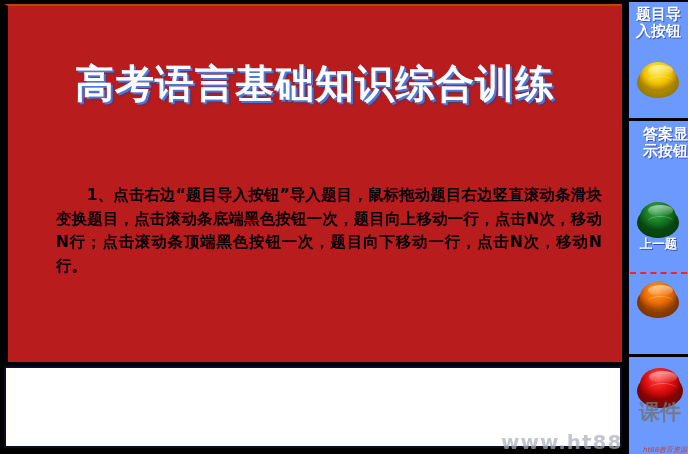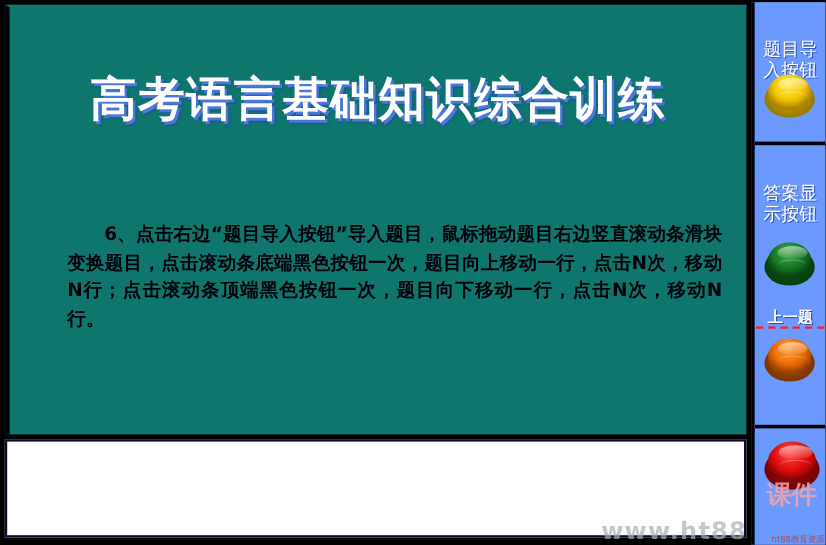--- a/index.html
+++ b/index.html
@@ -9,23 +9,23 @@
   }
   #app{
     position:relative;width:688px;height:454px;
     background:#000;overflow:hidden;
   }
 
   
   #slide{
     position:absolute;left:4px;top:4px;
     width:618px;height:358px;
-    background:#0f766e;
+    background:#b91c1c;
     border-left:4px solid #000008;
-    border-top:2px solid #0f766e;
+    border-top:2px solid #c2410c;
     box-sizing:border-box;
     overflow:hidden;
   }
 
   #title{
     position:absolute;left:0;top:58px;width:100%;
     text-align:center;
     font-size:39px;
     font-weight:700;
     letter-spacing:1px;
@@ -69,29 +69,28 @@
     background:#6b99fd;
   }
   #panel-import{top:0;height:119px;border-bottom:3px solid #000008;}
   #panel-answer{top:122px;height:233px;border-bottom:3px solid #000008;}
   #panel-bottom{top:358px;height:94px;}
 
   .panel-label{
     position:absolute;left:0;width:100%;
     text-align:center;
     color:#ffffff;
-    font-weight:400;
+    font-weight:700;
     font-size:15px;
     line-height:17px;
     letter-spacing:0px;
     text-shadow:1px 1px 0 rgba(40,70,160,.75);
-    margin-top:27px;
   }
   #label-import{top:4px;}
-  #label-answer{top:2px;}
+  #label-answer{top:2px;text-align:right;}
 
   
   .btn3d{
     position:absolute;
     width:42px;height:36px;
     border-radius:50%/46%;
     box-sizing:border-box;
   }
   .btn3d .base{
     position:absolute;left:0;top:5px;width:42px;height:31px;
@@ -136,21 +135,21 @@
                  box-shadow:inset 0 -4px 6px rgba(70,0,0,.6);}
   #btn-exit .gloss{left:9px;top:3px;width:28px;height:12px;}
   #btn-exit .rim{left:9px;top:15px;width:28px;height:11px;}
 
   .btn-caption{
     position:absolute;width:100%;left:0;text-align:center;
     color:#ffffff;font-size:12.5px;font-weight:700;
     text-shadow:1px 1px 0 rgba(30,60,140,.8);
     white-space:nowrap;
   }
-  #cap-prev{top:132px;}
+  #cap-prev{top:112px;}
   #cap-next{top:212px;margin-top:42px;}
 
   #dashed-sep{
     position:absolute;left:1px;top:148px;width:57px;height:0;
     border-top:2px dashed #ff1f1f;
   }
 
   
   #watermark{
     position:absolute;left:497px;top:395px;
@@ -165,40 +164,40 @@
   }
   #wm-main .star{color:#e2738a;}
   #wm-sub{
     position:absolute;left:4px;top:39px;
     font-size:20px;font-weight:700;line-height:17px;
     color:#a9b0bb;opacity:.7;white-space:nowrap;
     letter-spacing:1px;
   }
   #wm-badge{
     position:absolute;left:146px;top:50px;
-    font-size:7px;color:#c0392b;white-space:nowrap;opacity:.85;
+    font-size:7px;color:#c0392b;white-space:nowrap;opacity:.85;font-style:italic;
   }
   #wm-blue{
     position:absolute;left:135px;top:6px;
     font-size:21px;font-weight:700;line-height:23px;
-    color:#fca5a5;opacity:.82;white-space:nowrap;
+    color:#737373;opacity:.82;white-space:nowrap;
     text-align:center;width:56px;
   }
 </style>
 </head>
 <body>
 
 <div id="app">
 
   <div id="slide">
 
     <div id="title">高考语言基础知识综合训练</div>
 
     <div id="instructions">
-      <span class="para">6、点击右边“题目导入按钮”导入题目，鼠标拖动题目右边竖直滚动条滑块变换题目，点击滚动条底端黑色按钮一次，题目向上移动一行，点击N次，移动N行；点击滚动条顶端黑色按钮一次，题目向下移动一行，点击N次，移动N行。</span>
+      <span class="para">1、点击右边“题目导入按钮”导入题目，鼠标拖动题目右边竖直滚动条滑块变换题目，点击滚动条底端黑色按钮一次，题目向上移动一行，点击N次，移动N行；点击滚动条顶端黑色按钮一次，题目向下移动一行，点击N次，移动N行。</span>
     </div>
 
   </div>
 
   <div id="answer-panel"></div>
 
   <div id="sidebar">
 
     <div class="panel" id="panel-import">
       <div class="panel-label" id="label-import">题目导入按钮</div>

